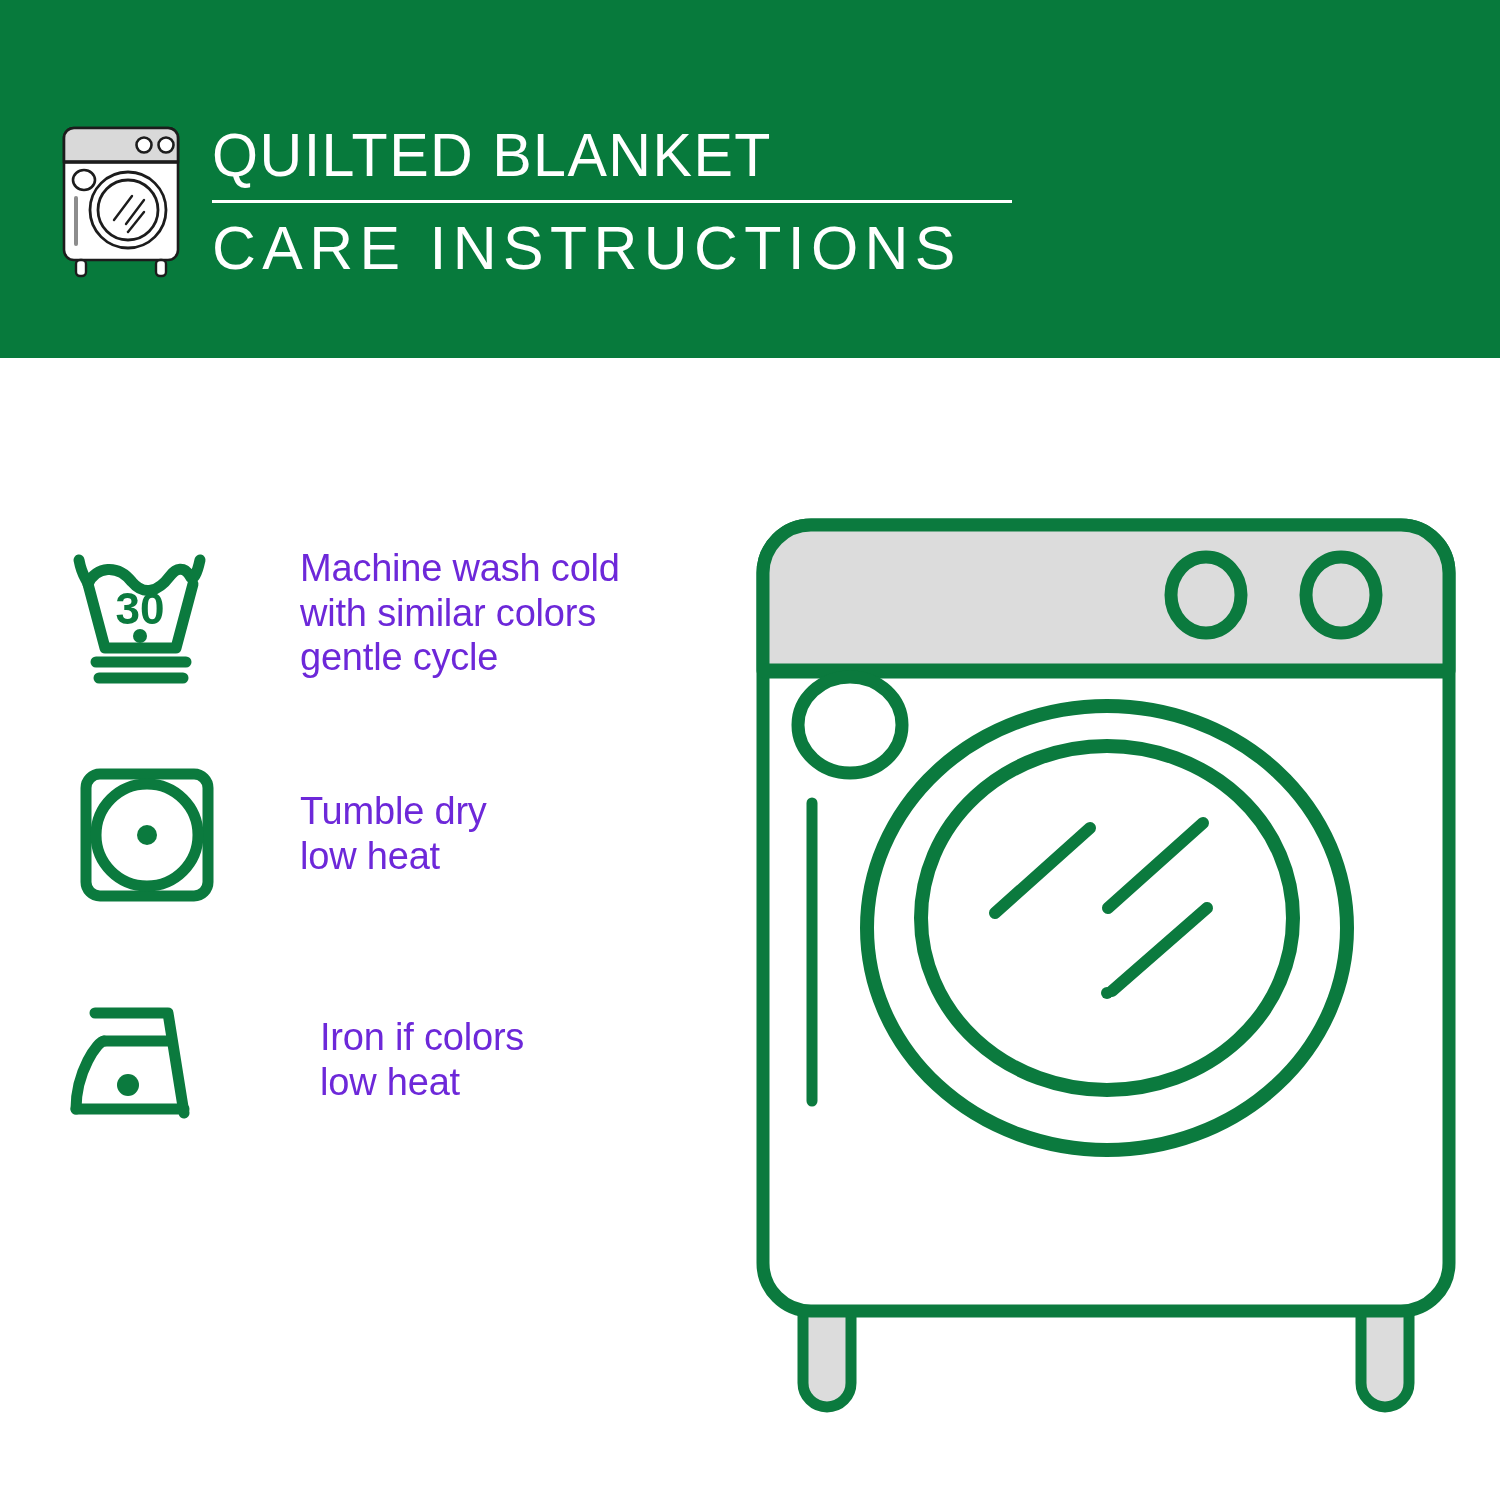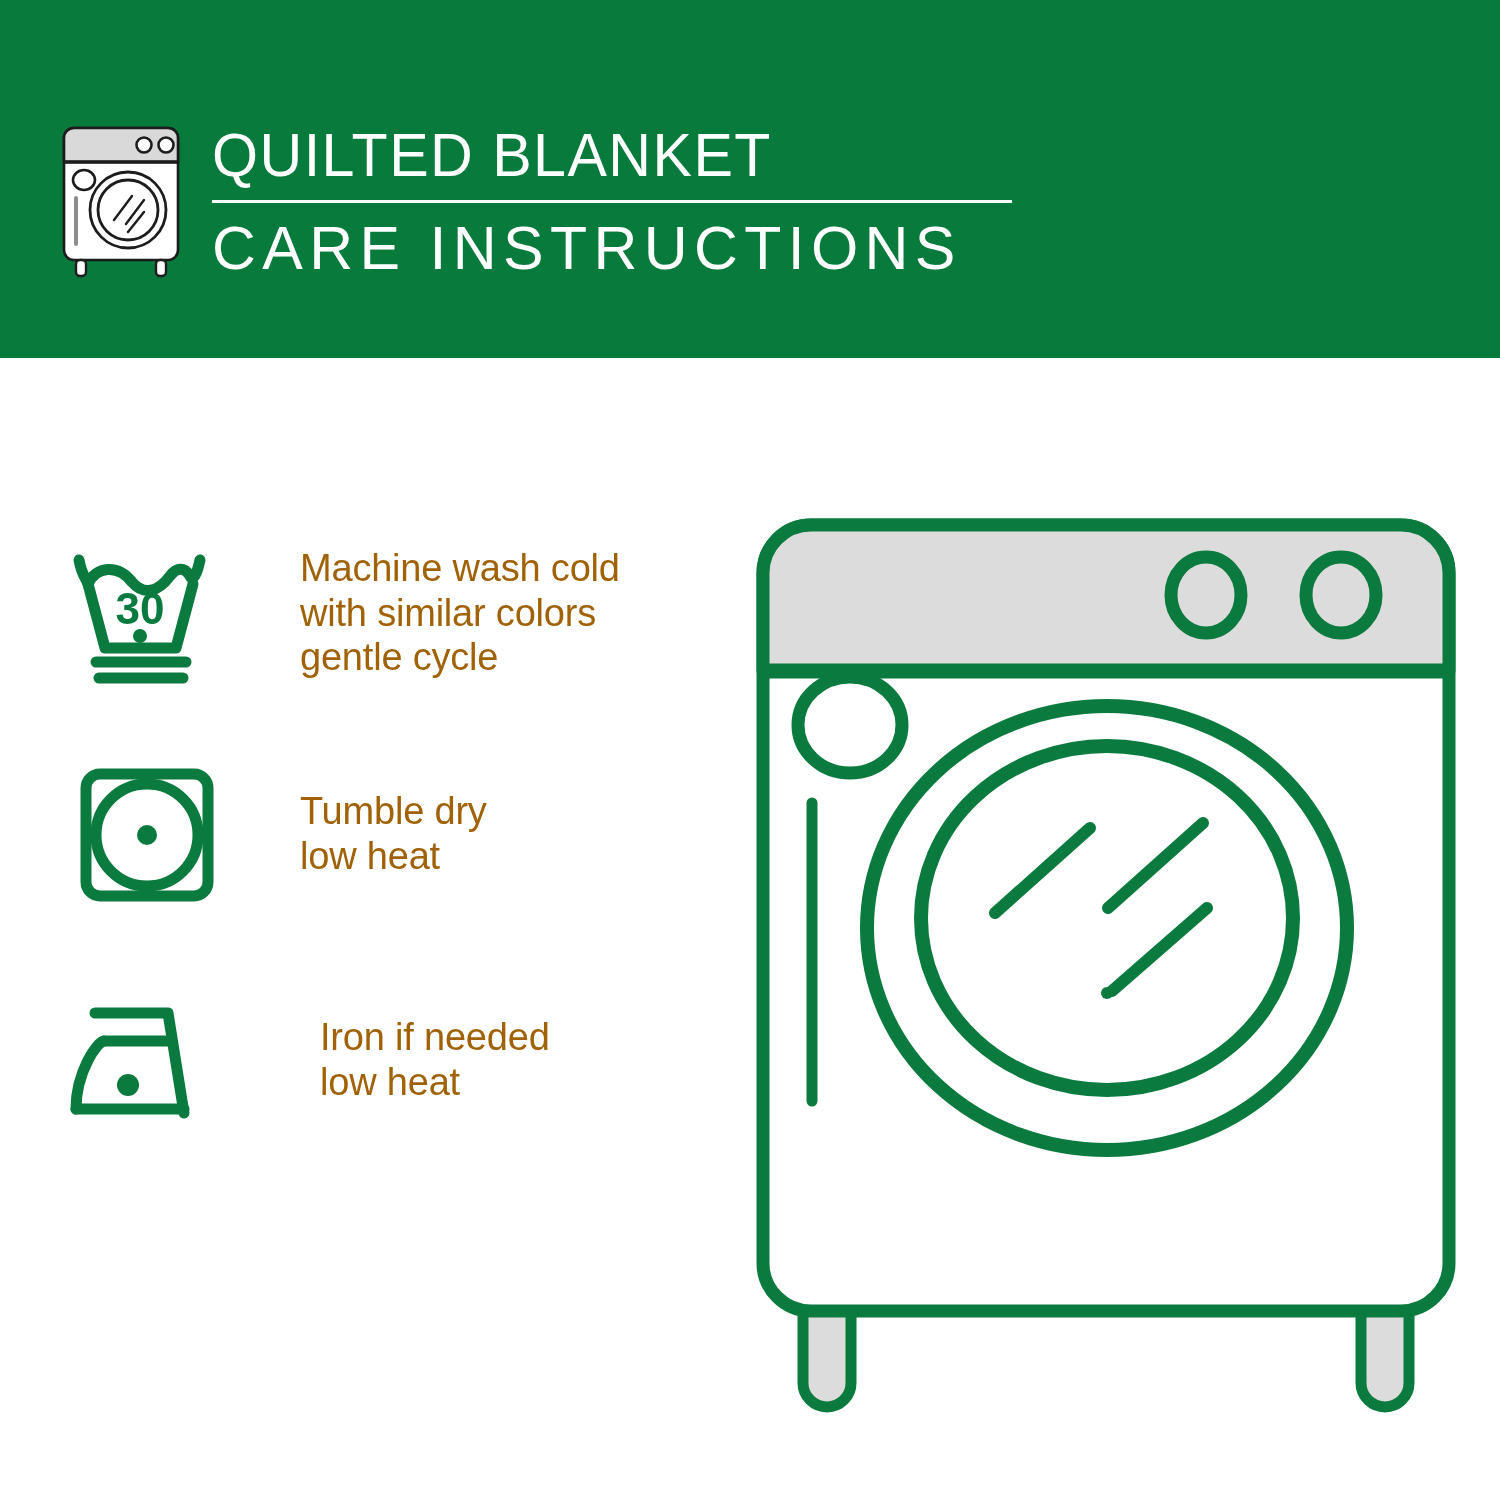--- a/index.html
+++ b/index.html
@@ -106,21 +106,21 @@
     height: 150px;
     flex: 0 0 auto;
     display: flex;
     align-items: center;
     justify-content: center;
   }
   .instr-text {
     font-family: "Liberation Sans", sans-serif;
     font-size: 38px;
     line-height: 1.18;
-    color: #a16207;
+    color: #6d28d9;
     letter-spacing: -0.2px;
     margin-left: 64px;
     white-space: pre-line;
   }
 
   
   .washer {
     position: absolute;
     left: 745px;
     top: 145px;
@@ -219,21 +219,21 @@
 
             <path d="M29 28 L102 28 L118 128"></path>
 
             <path d="M38 56 L104 56"></path>
             <path d="M10 124 C10 86 32 56 38 56"></path>
             <path d="M10 124 L118 124"></path>
           </g>
           <circle cx="62" cy="100" r="11" fill="#0b7a3e"></circle>
         </svg>
       </div>
-      <div class="instr-text">Iron if needed
+      <div class="instr-text">Iron if colors
 low heat</div>
     </div>
 
   </div>
 
   <div class="washer">
     <svg viewBox="0 0 720 950" width="720" height="950" xmlns="http://www.w3.org/2000/svg">
 
       <g>
         <path d="M58 800 L58 880 A24 24 0 0 0 106 880 L106 800 Z" fill="#dcdcdc" stroke="#0b7a3e" stroke-width="11" stroke-linejoin="round"></path>

